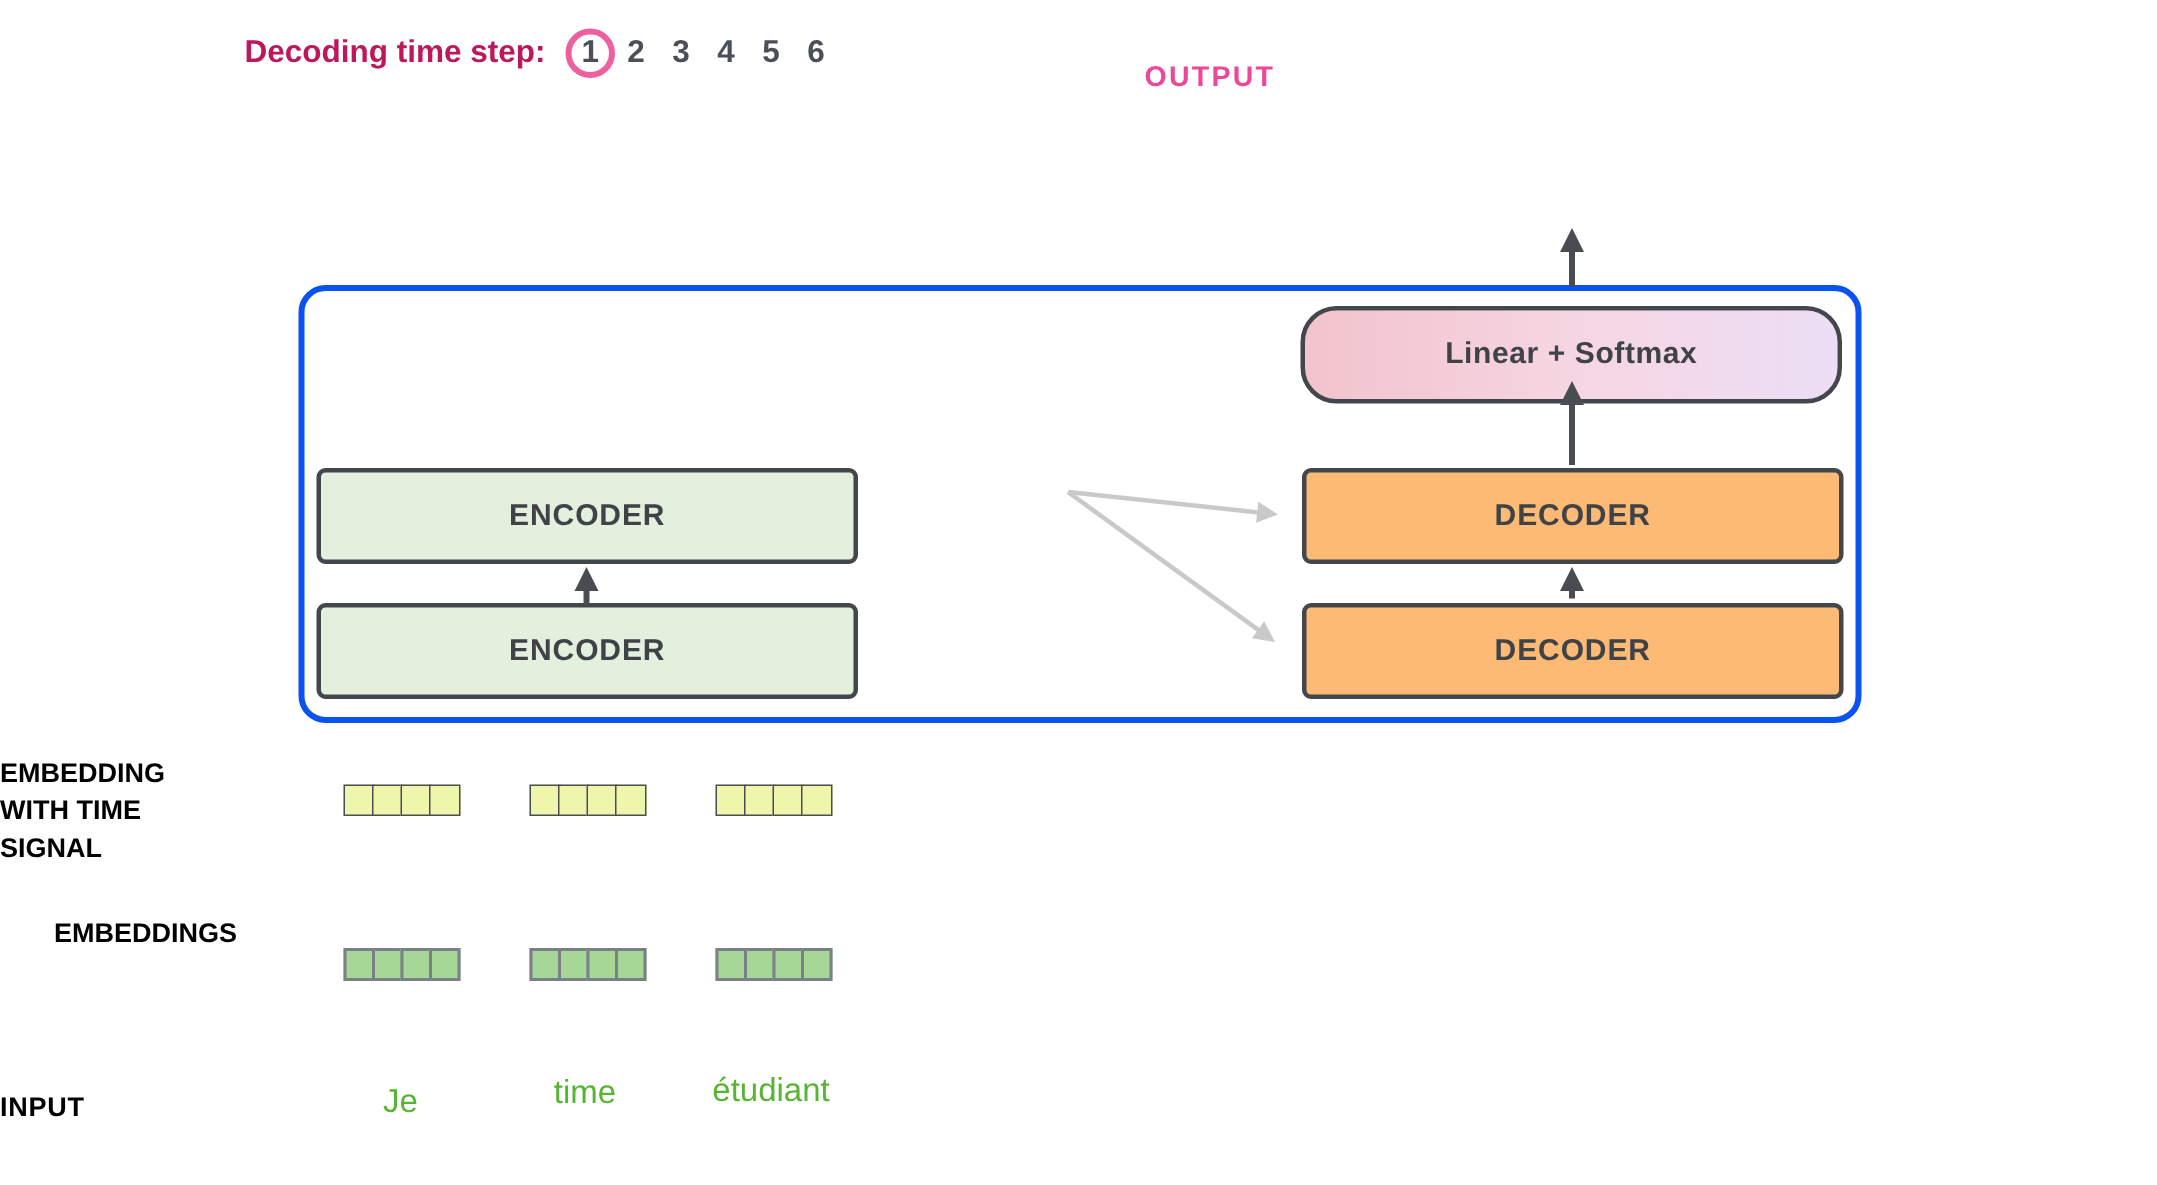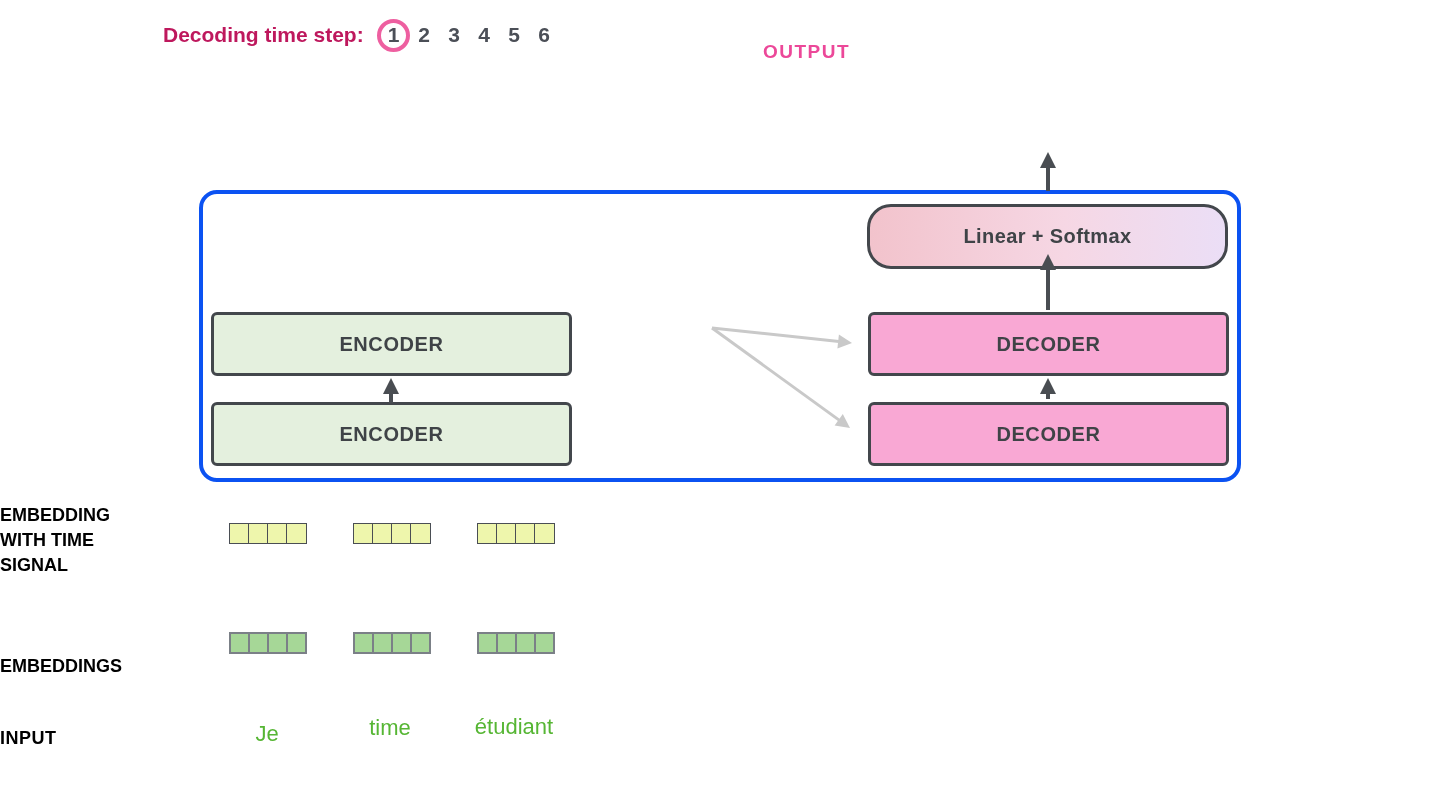--- a/index.html
+++ b/index.html
@@ -45,21 +45,21 @@
   }
 
   
   .block {
     position: absolute; width: 361px; height: 64px;
     border: 3px solid #43474c; border-radius: 6px;
     display: flex; align-items: center; justify-content: center;
     font-size: 20px; font-weight: 700; letter-spacing: 0.6px; color: #3f4347;
   }
   .enc { background: #e4f0de; }
-  .dec { background: #f9a8d4; }
+  .dec { background: #fdba74; }
   .enc-top { left: 211px; top: 312px; }
   .enc-bot { left: 211px; top: 402px; }
   .dec-top { left: 868px; top: 312px; }
   .dec-bot { left: 868px; top: 402px; }
   .lin {
     position: absolute; left: 867px; top: 204px;
     width: 361px; height: 65px;
     border: 3px solid #43474c; border-radius: 24px;
     display: flex; align-items: center; justify-content: center;
     font-size: 20px; font-weight: 700; letter-spacing: 0.4px; color: #3f4347;
@@ -92,21 +92,21 @@
   .vcell-g + .vcell-g { margin-left: -2px; }
 
   
   .side-label {
     position: absolute; left: 0; width: 180px;
     text-align: left;
     font-size: 18px; font-weight: 700; color: #000000;
     line-height: 25px;
   }
   .lbl-emb-time { top: 503px; }
-  .lbl-embeddings { top: 654px; }
+  .lbl-embeddings { top: 610px; margin-left: 36px; }
   .lbl-input { top: 726px; letter-spacing: 0.5px; }
 
   
   .token {
     position: absolute; transform: translateX(-50%);
     font-size: 22px; color: #56b634; white-space: nowrap;
   }
   .tok-0 { left: 267px; top: 721px; }
   .tok-1 { left: 390px; top: 715px; }
   .tok-2 { left: 514px; top: 714px; text-align: right; }

